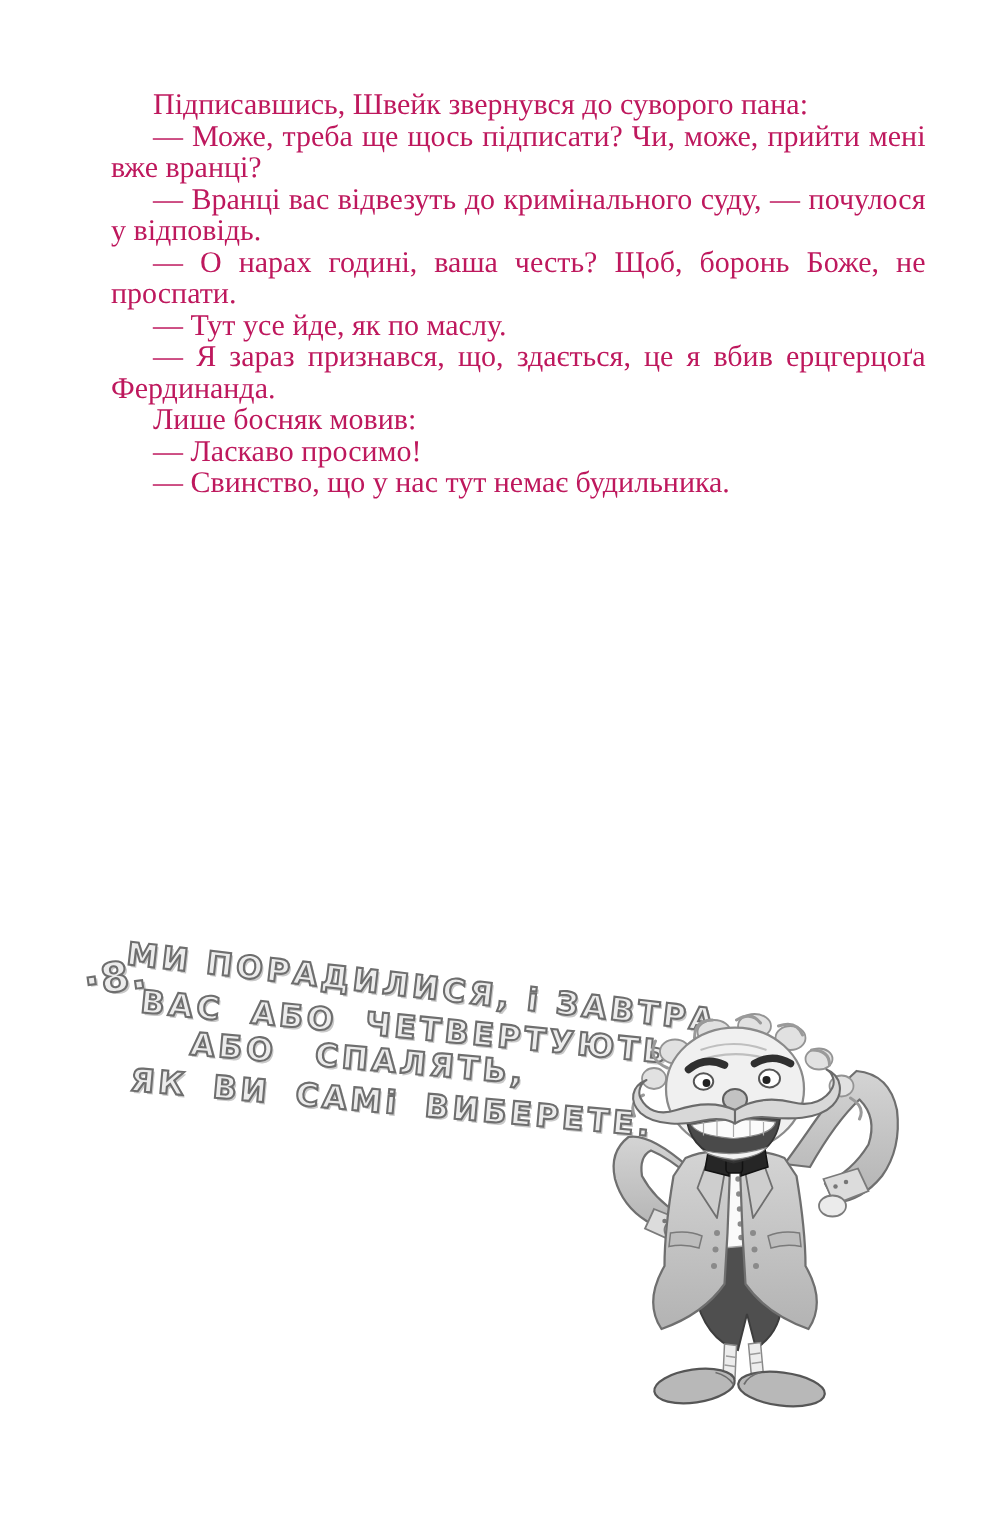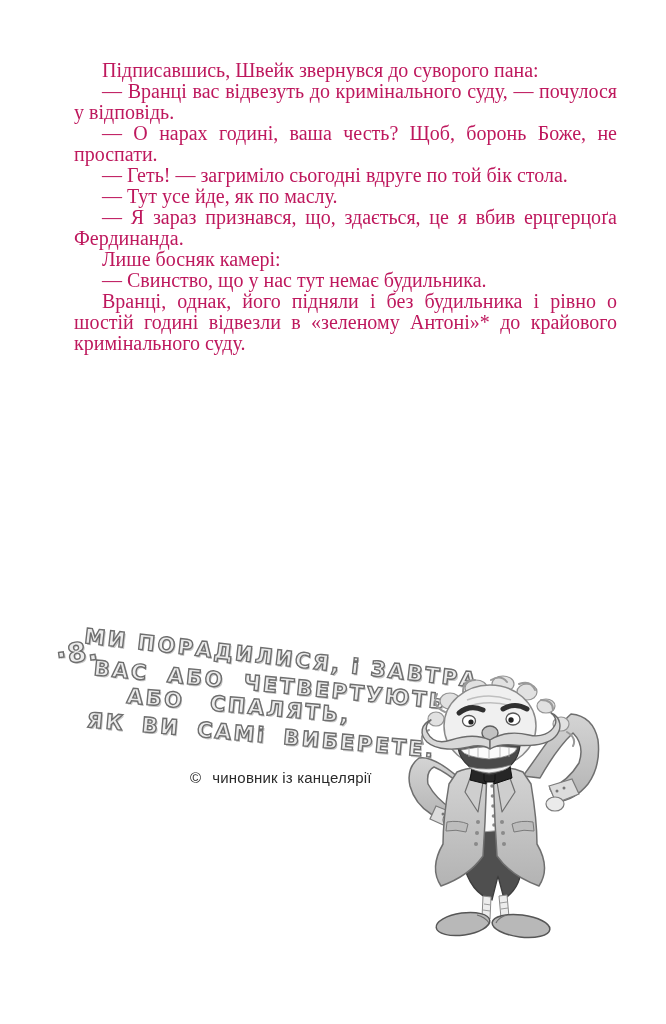--- a/index.html
+++ b/index.html
@@ -43,41 +43,38 @@
   
   .illustration{position:absolute;left:403px;top:672px;width:210px;height:270px;}
 </style>
 </head>
 <body>
 
 <div class="page">
 
   <div class="text-column">
       <p>Підписавшись, Швейк звернувся до суворого пана:</p>
+      <p>— Може, треба ще щось підписати? Чи, може, прийти мені вже вранці?</p>
       <p>— Вранці вас відвезуть до кримінального суду, — почулося у відповідь.</p>
       <p>— О нарах годині, ваша честь? Щоб, боронь Боже, не проспати.</p>
-      <p>— Геть! — загриміло сьогодні вдруге по той бік стола.</p>
       <p>— Тут усе йде, як по маслу.</p>
       <p>— Я зараз признався, що, здається, це я вбив ерцгерцоґа Фердинанда.</p>
-      <p>Лише босняк камері:</p>
+      <p>Лише босняк мовив:</p>
+      <p>— Ласкаво просимо!</p>
       <p>— Свинство, що у нас тут немає будильника.</p>
-      <p>Вранці, однак, його підняли і без будильника і рівно о шостій годині відвезли в «зеленому Антоні»* до крайового кримінального суду.</p>
     </div>
 
   <div>
     <span class="bubble-mark">·8.</span>
   <div class="bubble-line bl0">МИ ПОРАДИЛИСЯ, і ЗАВТРА</div>
       <div class="bubble-line bl1">ВАС АБО ЧЕТВЕРТУЮТЬ,</div>
       <div class="bubble-line bl2">АБО СПАЛЯТЬ,</div>
       <div class="bubble-line bl3">ЯК ВИ САМі ВИБЕРЕТЕ.</div>
     </div>
 
-  <div class="caption">
-    <span class="copy">©</span><span>чиновник із канцелярії</span>
-  </div>
 
   <svg class="illustration" viewBox="0 0 210 270" width="210" height="270" xmlns="http://www.w3.org/2000/svg">
     <defs>
       <linearGradient id="coatGrad" x1="0" y1="0" x2="0" y2="1">
         <stop offset="0" stop-color="#d4d4d4"></stop>
         <stop offset="1" stop-color="#b3b3b3"></stop>
       </linearGradient>
     </defs>
 
     <g fill="url(#coatGrad)" stroke="#6f6f6f" stroke-width="1.5" stroke-linejoin="round">

